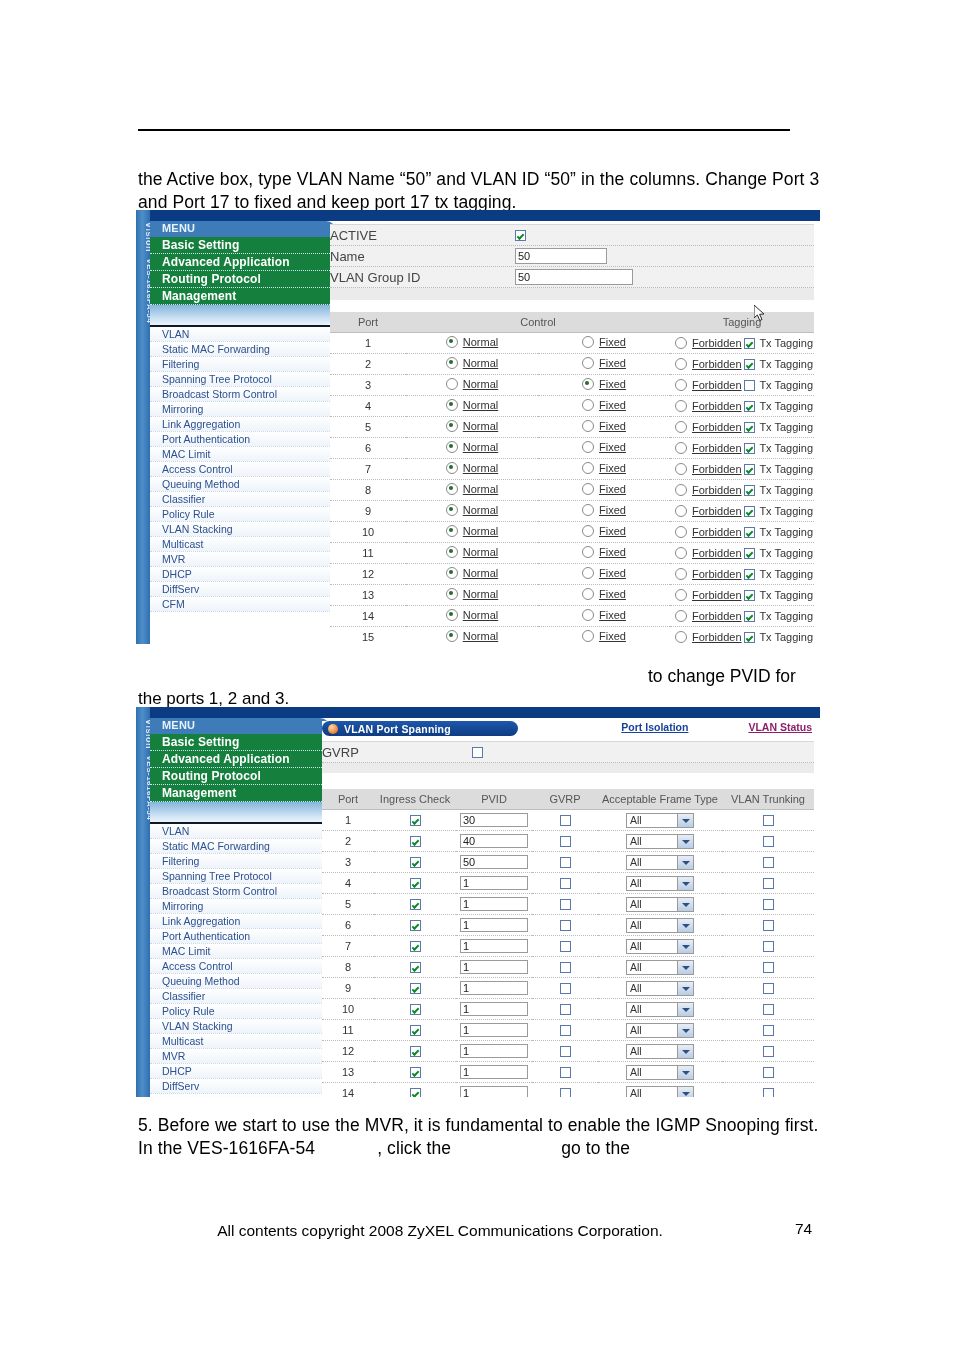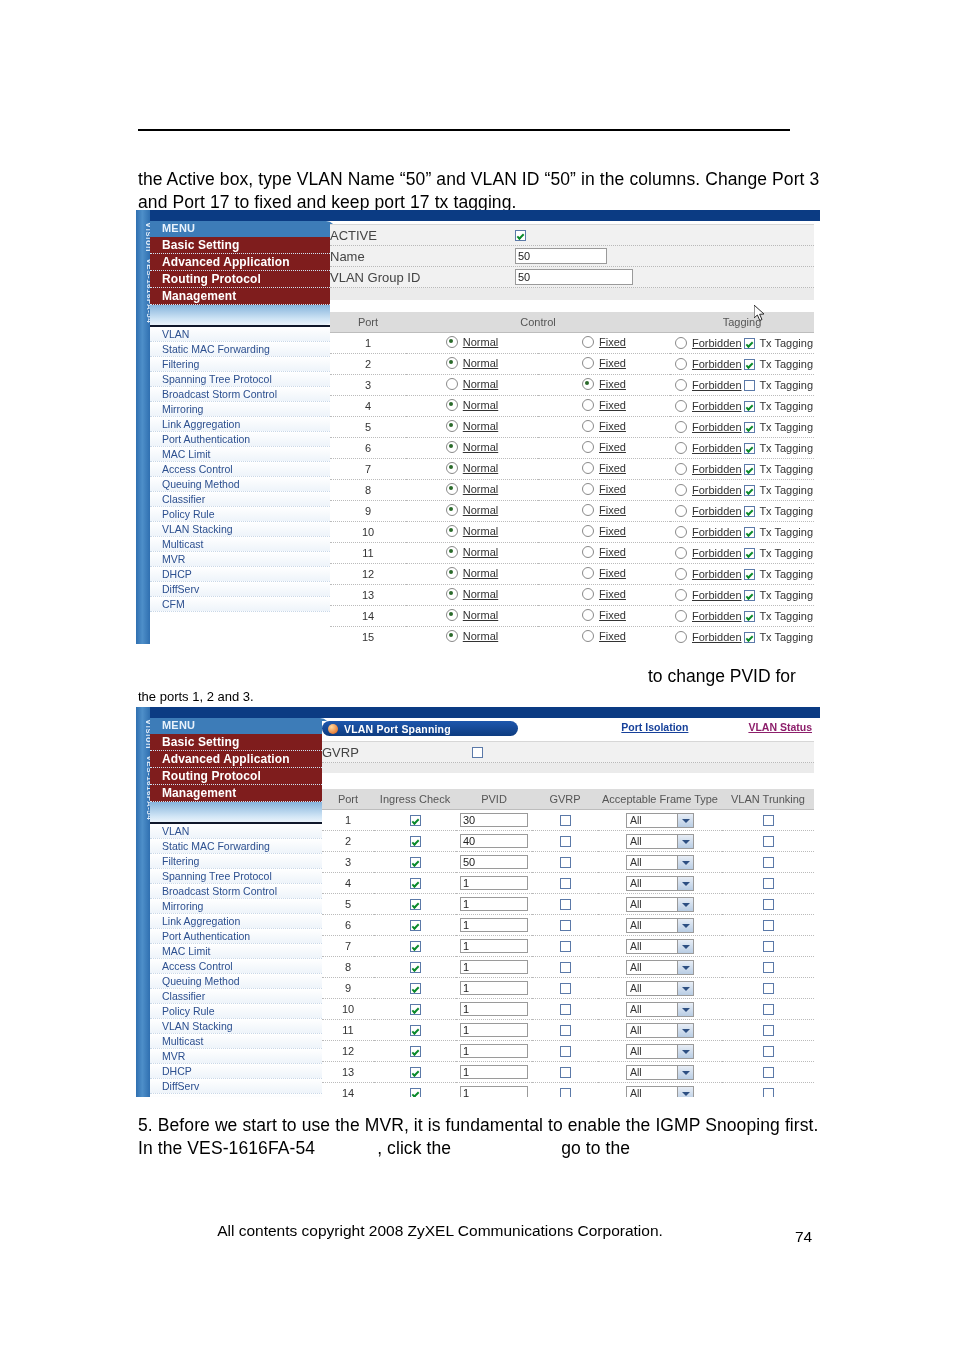--- a/index.html
+++ b/index.html
@@ -15,29 +15,29 @@
 
   
   .top-rule{position:absolute;left:138px;top:129px;width:652px;height:0;border-top:2px solid #000;}
 
   
   .para{position:absolute;font-size:17.5px;line-height:23px;letter-spacing:0.1px;}
   .para.p1{left:138px;top:168px;width:690px;}
   .para.p3{left:138px;top:1114px;width:700px;}
 
   .right-frag{position:absolute;left:648px;top:666px;font-size:17.5px;}
-  .p2line2{position:absolute;left:138px;top:689px;font-size:13px;}
+  .p2line2{position:absolute;left:138px;top:689px;font-size:17px;}
 
   .p3 .gap-a{display:inline-block;width:62px;}
   .p3 .gap-b{display:inline-block;width:110px;}
 
   
   .footer{position:absolute;left:0;top:1216px;width:954px;font-size:15.5px;}
   .footer .copy{position:absolute;left:440px;top:6px;transform:translateX(-50%);white-space:nowrap;}
-  .footer .pageno{position:absolute;left:795px;top:12px;}
+  .footer .pageno{position:absolute;left:795px;top:4px;}
 
   
   .shot{position:absolute;background:#ffffff;overflow:hidden;}
   .shot .topbar{position:absolute;left:0;top:0;width:100%;height:11px;background:#0b3b83;}
   .shot .leftrail{
     position:absolute;left:0;top:0;width:14px;bottom:0;
     background:linear-gradient(to right,#2f6fb0 0%,#4e8fc9 45%,#2f6fb0 100%);
   }
   .shot .railtext{
     position:absolute;left:-17px;width:60px;
@@ -49,21 +49,21 @@
   .shot .railtext.t2{top:74px;font-size:8px;}
 
   
   .sidebar{position:absolute;left:14px;top:0;}
   .menu-tab{
     height:16px;background:#3d7cb8;color:#e9f2fb;
     font-size:11px;font-weight:bold;padding:1px 0 0 12px;
     border-top-right-radius:10px;box-sizing:border-box;
     letter-spacing:0.2px;
   }
-  .menu-main{background:#7f1d1d;padding:0;}
+  .menu-main{background:#15803d;padding:0;}
   .menu-main .mi{
     color:#ffffff;font-size:12px;font-weight:bold;
     padding:1px 0 1px 12px;
     border-bottom:1px dotted #cfe2f3;
     letter-spacing:0.1px;
     white-space:nowrap;
   }
   .menu-spacer{
     background:linear-gradient(to bottom,#86b4dc 0%,#cfe4f5 70%,#eaf3fb 100%);
     height:20px;border-bottom-right-radius:12px;

